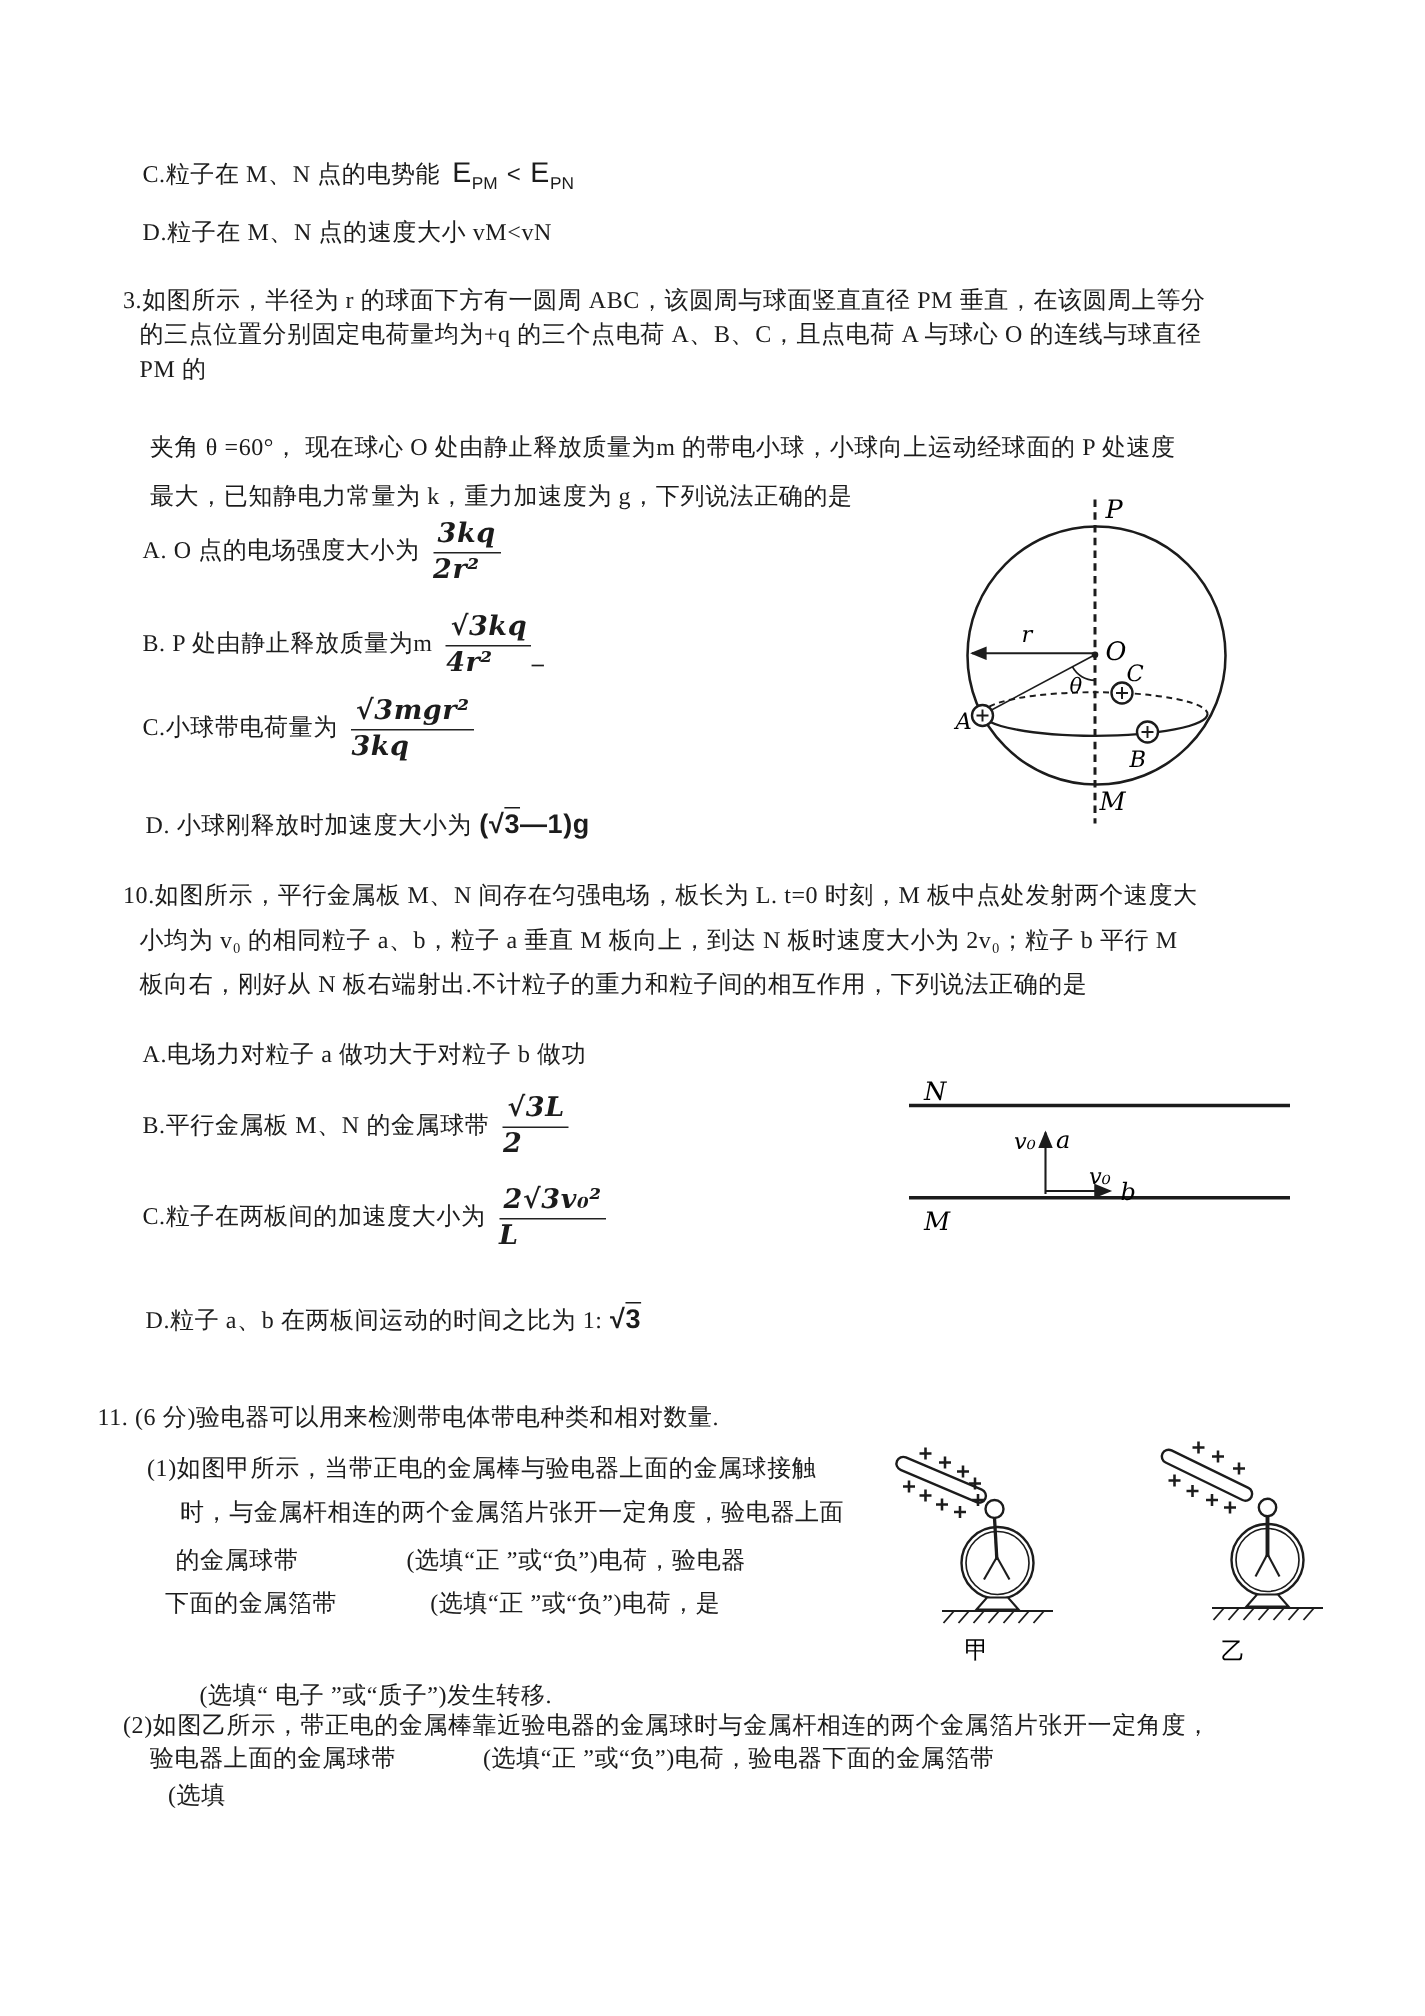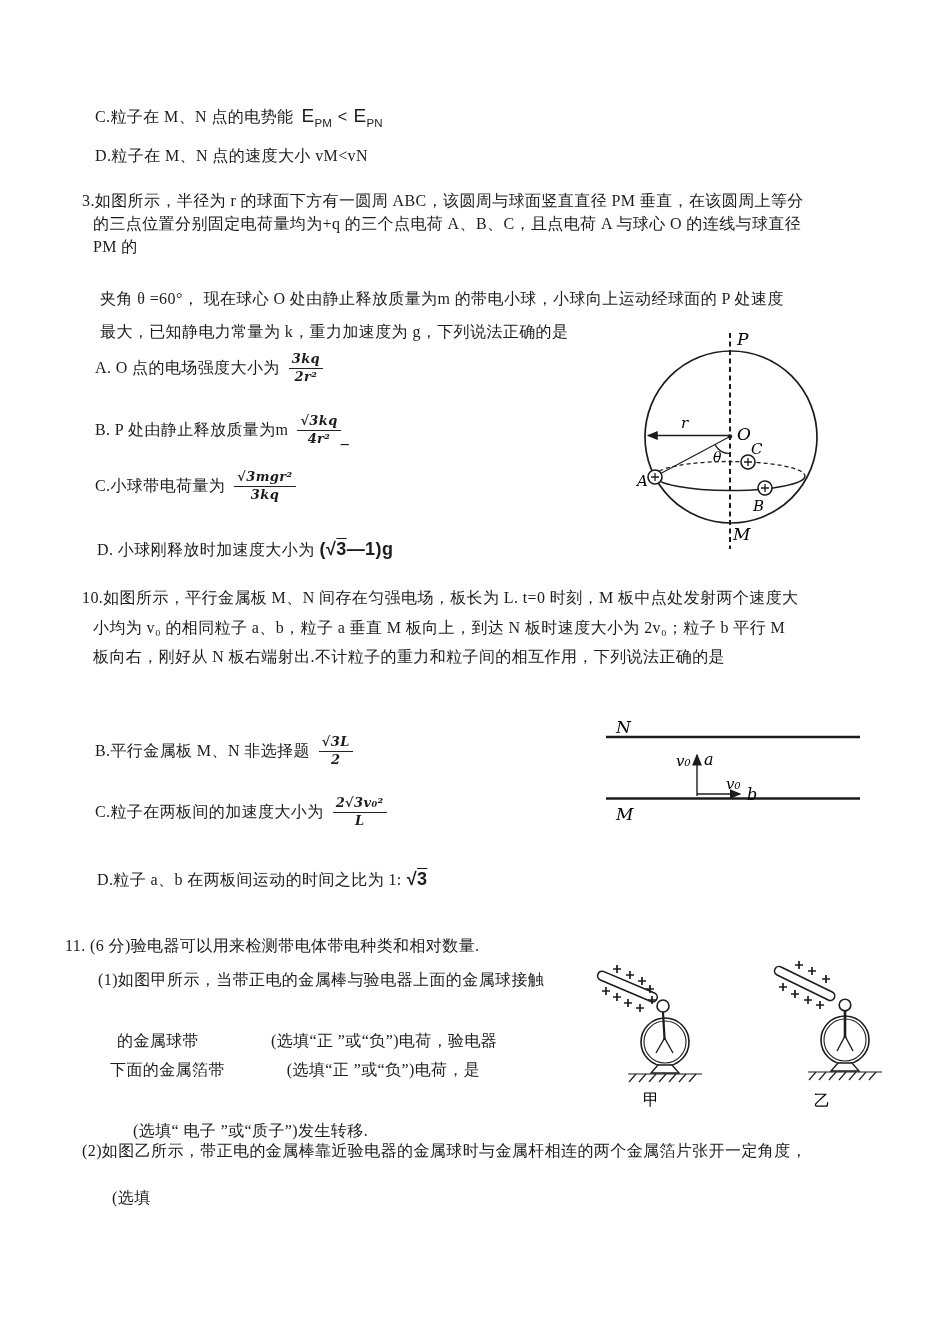--- a/index.html
+++ b/index.html
@@ -13,24 +13,24 @@
   }
   .ln{
     position:absolute;
     white-space:nowrap;
     font-size:16px;
     letter-spacing:0.4px;
     line-height:1.3;
   }
   .optline{display:flex;align-items:center;height:38px;}
   .frac{
-    display:inline-block;text-align:center;vertical-align:middle;
+    display:inline-block;vertical-align:middle;
     margin-left:9px;
     font-style:italic;font-weight:bold;
-    font-size:13px;line-height:1.12;
+    font-size:18px;line-height:1.12;
     font-family:"DejaVu Serif",serif;
   }
   .frac .num{display:block;border-bottom:1.4px solid #222;padding:0 3px 1px;}
   .frac .den{display:block;padding-top:1px;}
   .bsuf{align-self:flex-end;font-weight:bold;}
   .ef{font-family:"Liberation Sans",sans-serif;font-size:19px;margin-left:8px;}
   .ef sub{font-size:11.5px;letter-spacing:0;}
   .ef .lt{margin:0 6px;font-size:16px;}
   .mform{font-family:"Liberation Sans",sans-serif;font-size:18px;margin-left:5px;font-weight:bold;}
   .sqrtbar{text-decoration:overline;}
@@ -124,22 +124,23 @@
     <text class="ital" x="128" y="180" font-size="15">B</text>
     <text class="ital" x="12" y="155" font-size="15">A</text>
     <text class="ital" x="56" y="97" font-size="15">r</text>
     <text class="ital" x="88" y="131" font-size="14">θ</text>
   </svg>
 
   <div class="ln" style="left:82px;top:588px">10.如图所示，平行金属板 M、N 间存在匀强电场，板长为 L. t=0 时刻，M 板中点处发射两个速度大</div>
   <div class="ln" style="left:93px;top:618px">小均为 v₀ 的相同粒子 a、b，粒子 a 垂直 M 板向上，到达 N 板时速度大小为 2v₀；粒子 b 平行 M</div>
   <div class="ln" style="left:93px;top:647px">板向右，刚好从 N 板右端射出.不计粒子的重力和粒子间的相互作用，下列说法正确的是</div>
 
+  <div class="ln" style="left:95px;top:694px">A.电场力对粒子 a 做功大于对粒子 b 做功</div>
   <div class="ln optline" style="left:95px;top:732px">
-    <span>B.平行金属板 M、N 非选择题</span>
+    <span>B.平行金属板 M、N 的金属球带</span>
     <span class="frac">
         <span class="num">√3L</span>
         <span class="den">2</span>
       </span>
   </div>
   <div class="ln optline" style="left:95px;top:793px">
     <span>C.粒子在两板间的加速度大小为</span>
     <span class="frac">
         <span class="num">2√3v₀²</span>
         <span class="den">L</span>
@@ -158,29 +159,33 @@
     <text class="ital" x="28" y="110" font-size="17">M</text>
     <text class="ital" x="88" y="56" font-size="15">v₀</text>
     <text class="ital" x="116" y="55" font-size="16">a</text>
     <text class="ital" x="138" y="79" font-size="15">v₀</text>
     <text class="ital" x="159" y="90" font-size="16">b</text>
   </svg>
 
 
   <div class="ln" style="left:65px;top:936px">11. (6 分)验电器可以用来检测带电体带电种类和相对数量.</div>
   <div class="ln" style="left:98px;top:970px">(1)如图甲所示，当带正电的金属棒与验电器上面的金属球接触</div>
+  <div class="ln" style="left:120px;top:999px">时，与金属杆相连的两个金属箔片张开一定角度，验电器上面</div>
   <div class="ln" style="left:117px;top:1031px">
     <span>的金属球带</span><span class="blank blank-a"></span><span>(选填“正 ”或“负”)电荷，验电器</span>
   </div>
   <div class="ln" style="left:110px;top:1060px">
     <span>下面的金属箔带</span><span class="blank blank-b"></span><span>(选填“正 ”或“负”)电荷，是</span>
   </div>
   <div class="ln" style="left:133px;top:1121px">(选填“ 电子 ”或“质子”)发生转移.</div>
 
   <div class="ln" style="left:82px;top:1141px">(2)如图乙所示，带正电的金属棒靠近验电器的金属球时与金属杆相连的两个金属箔片张开一定角度，</div>
+  <div class="ln" style="left:100px;top:1163px">
+    <span>验电器上面的金属球带</span><span class="blank blank-c"></span><span>(选填“正 ”或“负”)电荷，验电器下面的金属箔带</span>
+  </div>
   <div class="ln" style="left:112px;top:1188px">(选填</div>
 
   <svg class="fig" style="left:582px;top:958px" width="130" height="152" viewBox="0 0 130 152">
     <g>
       <rect x="0" y="-4.5" width="64" height="9" rx="4.5" fill="#fff" stroke="#1c1c1c" stroke-width="1.6" transform="translate(16,16) rotate(23)"></rect>
     </g>
     <g stroke="#1c1c1c" stroke-width="1.7">
       <path d="M-4,0 H4 M0,-4 V4" transform="translate(35,11)"></path>
       <path d="M-4,0 H4 M0,-4 V4" transform="translate(48,17)"></path>
       <path d="M-4,0 H4 M0,-4 V4" transform="translate(60,23)"></path>

